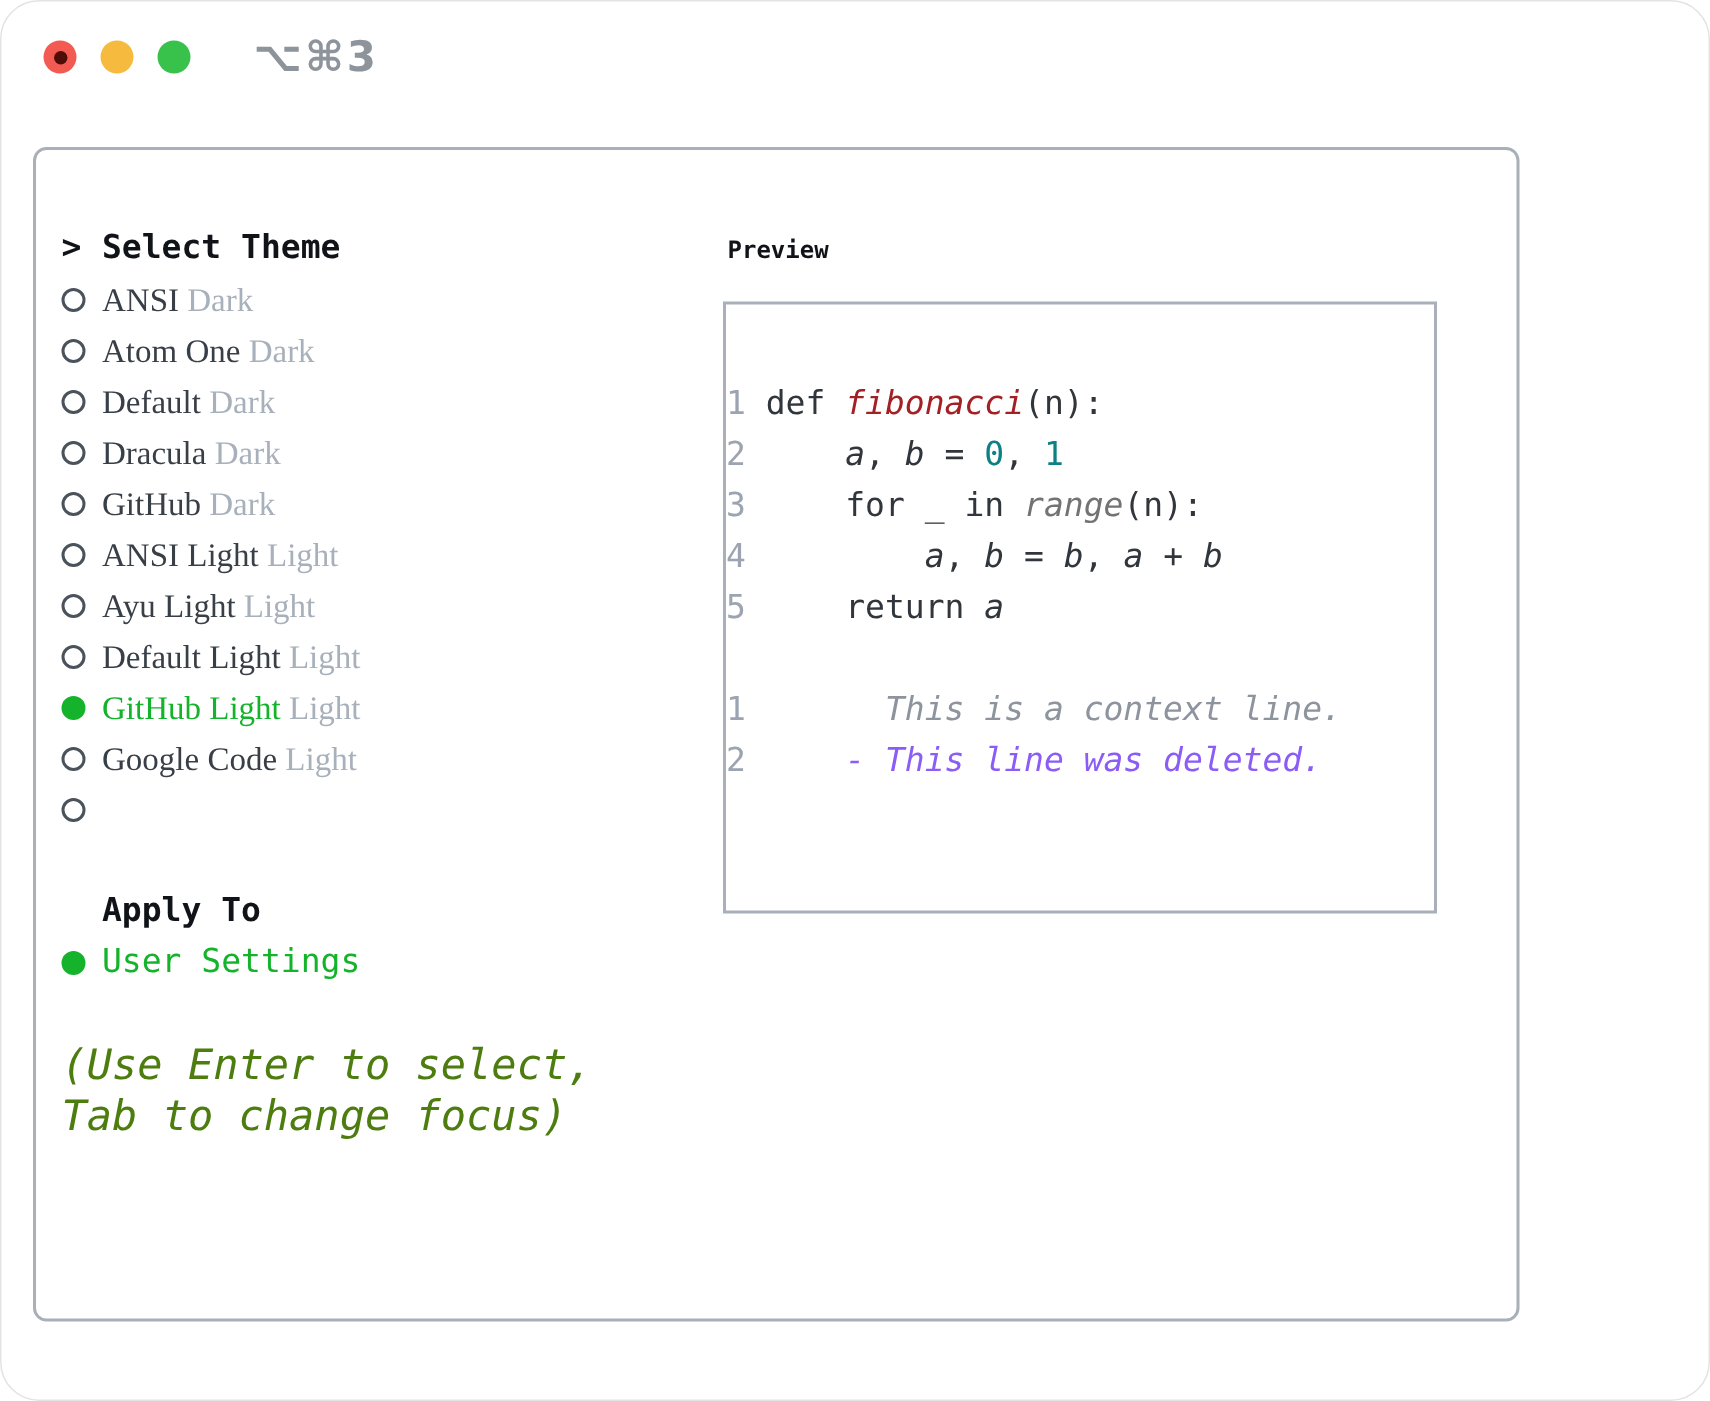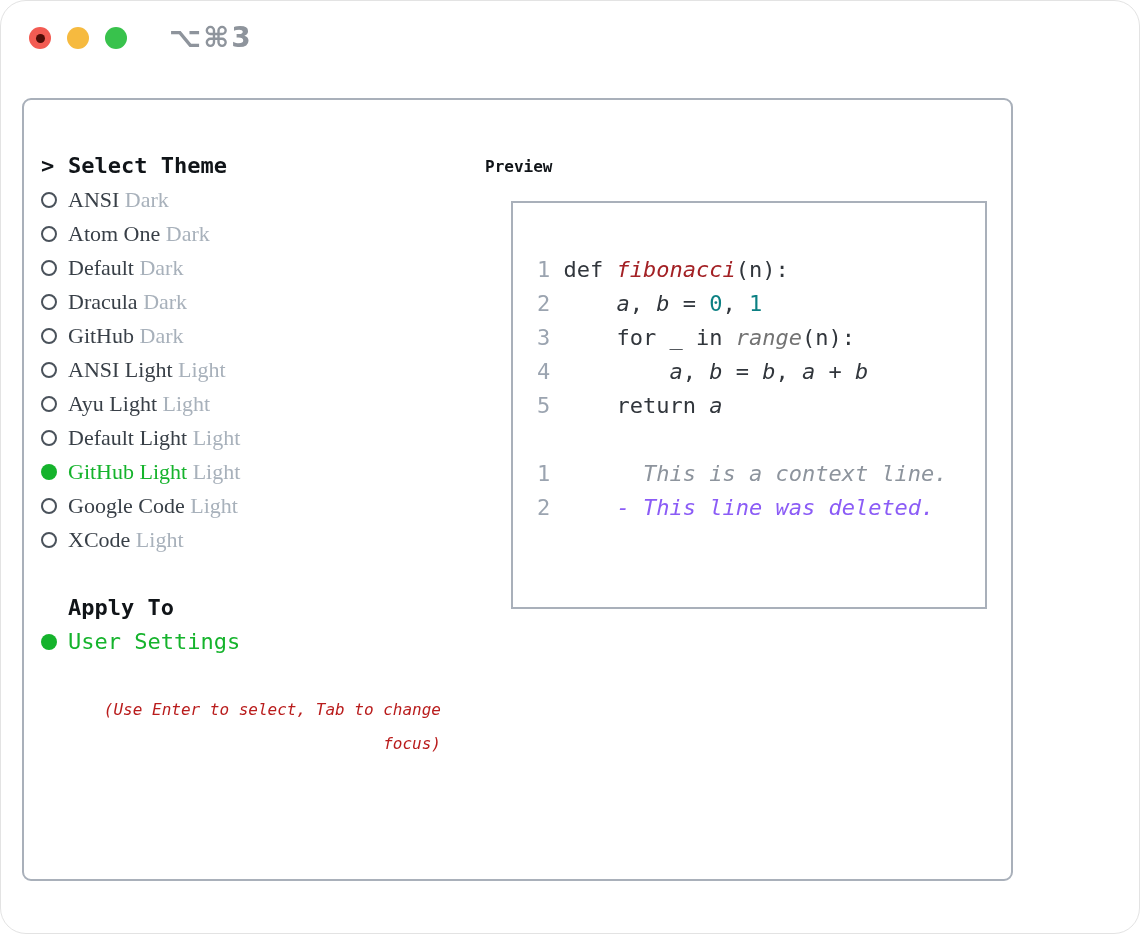--- a/index.html
+++ b/index.html
@@ -29,25 +29,25 @@
   .dot{box-sizing:border-box;border-radius:50%;}
   .dot.open{width:16px;height:16px;border:2px solid #4a525b;}
   .dot.filled{width:16px;height:16px;background:#15b32c;}
   .label{white-space:pre;color:#383f47;font-family:Liberation Serif, serif;}
   .name{color:#383f47;}
   .name.selected{color:#15b32c;}
   .variant{color:#a8b1bb;}
   .applylabel{color:#383f47;white-space:pre;}
   .applylabel.selected{color:#15b32c;}
   .spacer{height:34px;}
-  .hint{width:400px;color:#b91c1c;font-style:italic;font-size:16px;line-height:34px;text-align:right;}
+  .hint{width:400px;color:#4d7c0f;font-style:italic;font-size:28px;line-height:34px;}
   
   .rightcol-header{position:absolute;left:461px;top:49px;height:34px;display:flex;align-items:center;}
-  .preview-box{position:absolute;left:487px;top:101px;width:476px;height:408px;box-sizing:border-box;
-    border:2px solid #a9b0ba;background:#fff;padding:50px 0 0 24px;font-size:22px;line-height:34px;overflow:hidden;}
+  .preview-box{position:absolute;left:458px;top:101px;width:476px;height:408px;box-sizing:border-box;
+    border:2px solid #a9b0ba;background:#fff;padding:50px 0 0 0;font-size:22px;line-height:34px;overflow:hidden;}
   .pline{white-space:pre;height:34px;}
   .tok-ln{color:#9ba4b0;}
   .tok-code{color:#31363c;}
   .tok-func{color:#a32125;font-style:italic;}
   .tok-var{color:#31363c;font-style:italic;}
   .tok-num{color:#0c8083;}
   .tok-builtin{color:#737373;font-style:italic;margin-top:37px;}
   .tok-context{color:#8d949d;font-style:italic;}
   .tok-deleted{color:#8b5cf6;font-style:italic;}
   .tok-added{color:#02bd23;font-style:italic;}
@@ -132,21 +132,20 @@
           <div class="row">
             <span class="glyph">
               <span class="dot open"></span>
             </span>
             <span class="label"><span class="name">Google Code</span><span class="variant"> Light</span></span>
           </div>
           <div class="row">
             <span class="glyph">
               <span class="dot open"></span>
             </span>
-            <span class="label"><span class="name">XCode</span><span class="variant"> Light</span></span>
           </div>
         </div>
 
       <div class="spacer"></div>
 
       <div class="row">
         <span class="glyph"></span>
         <span class="hdr-label">Apply To</span>
       </div>
 

